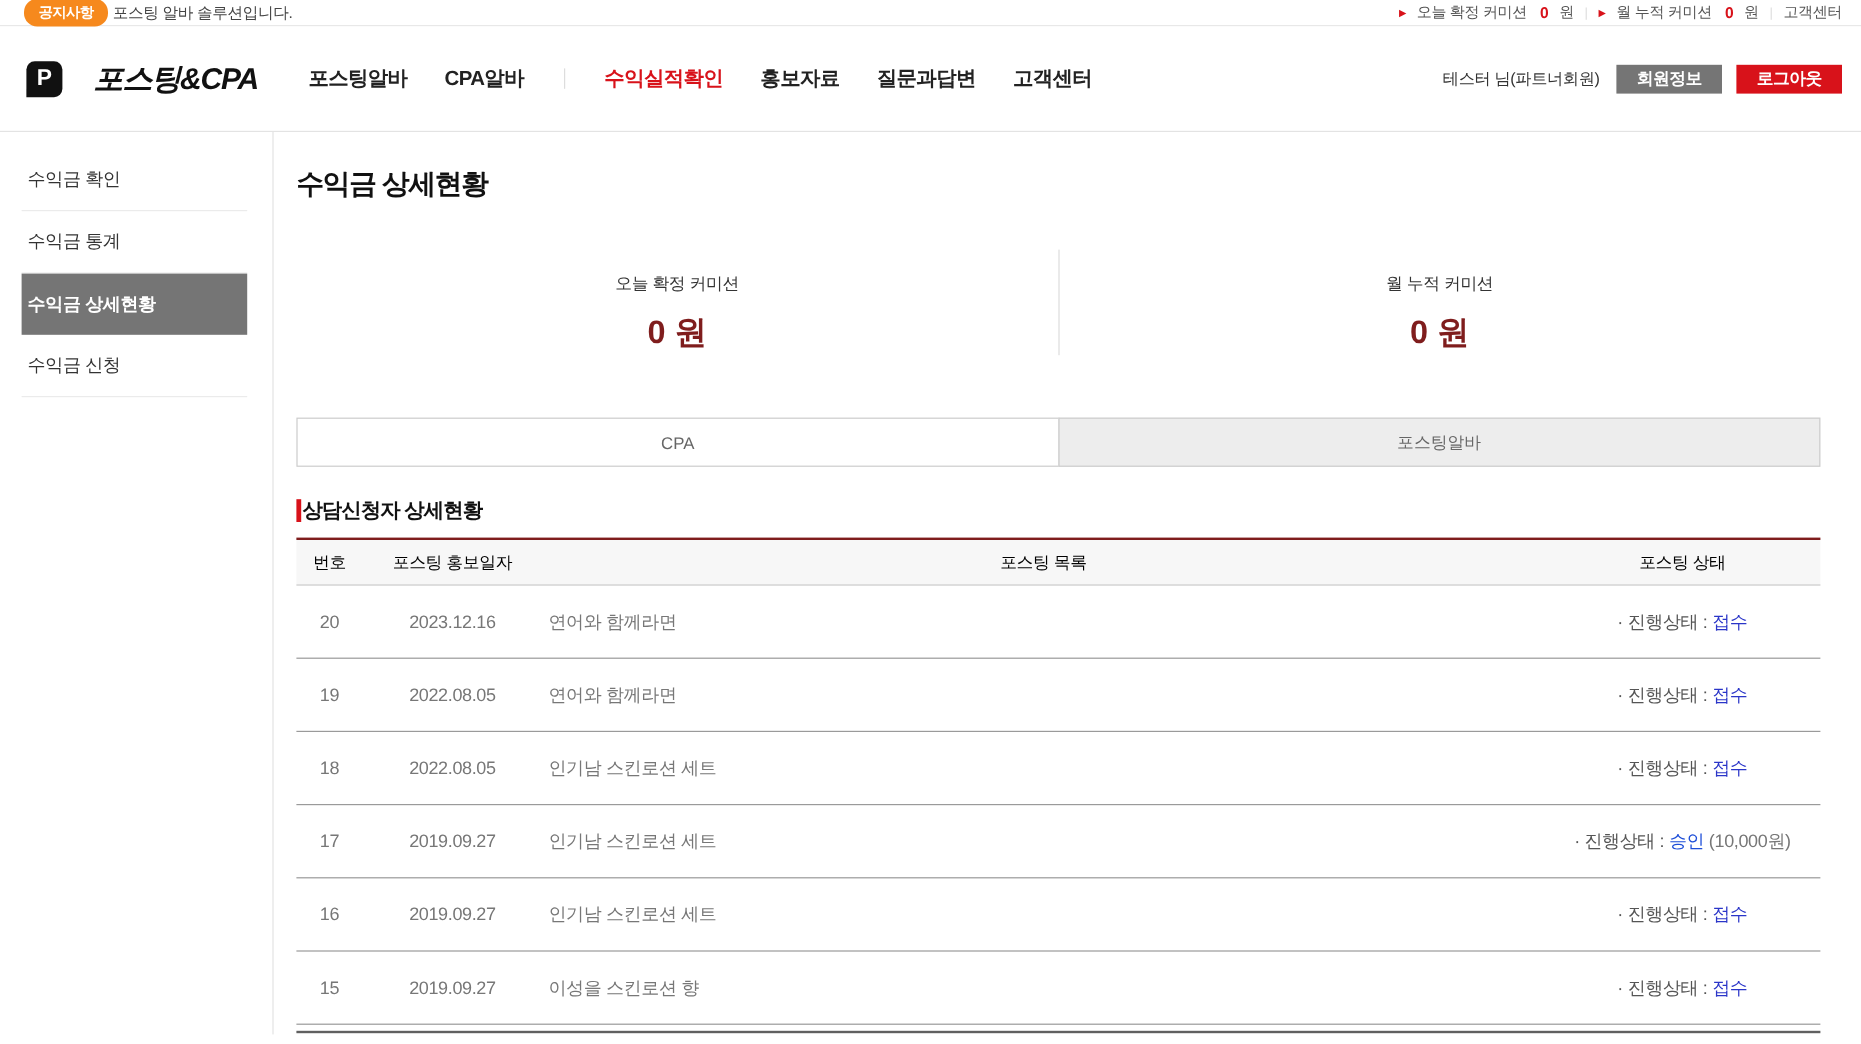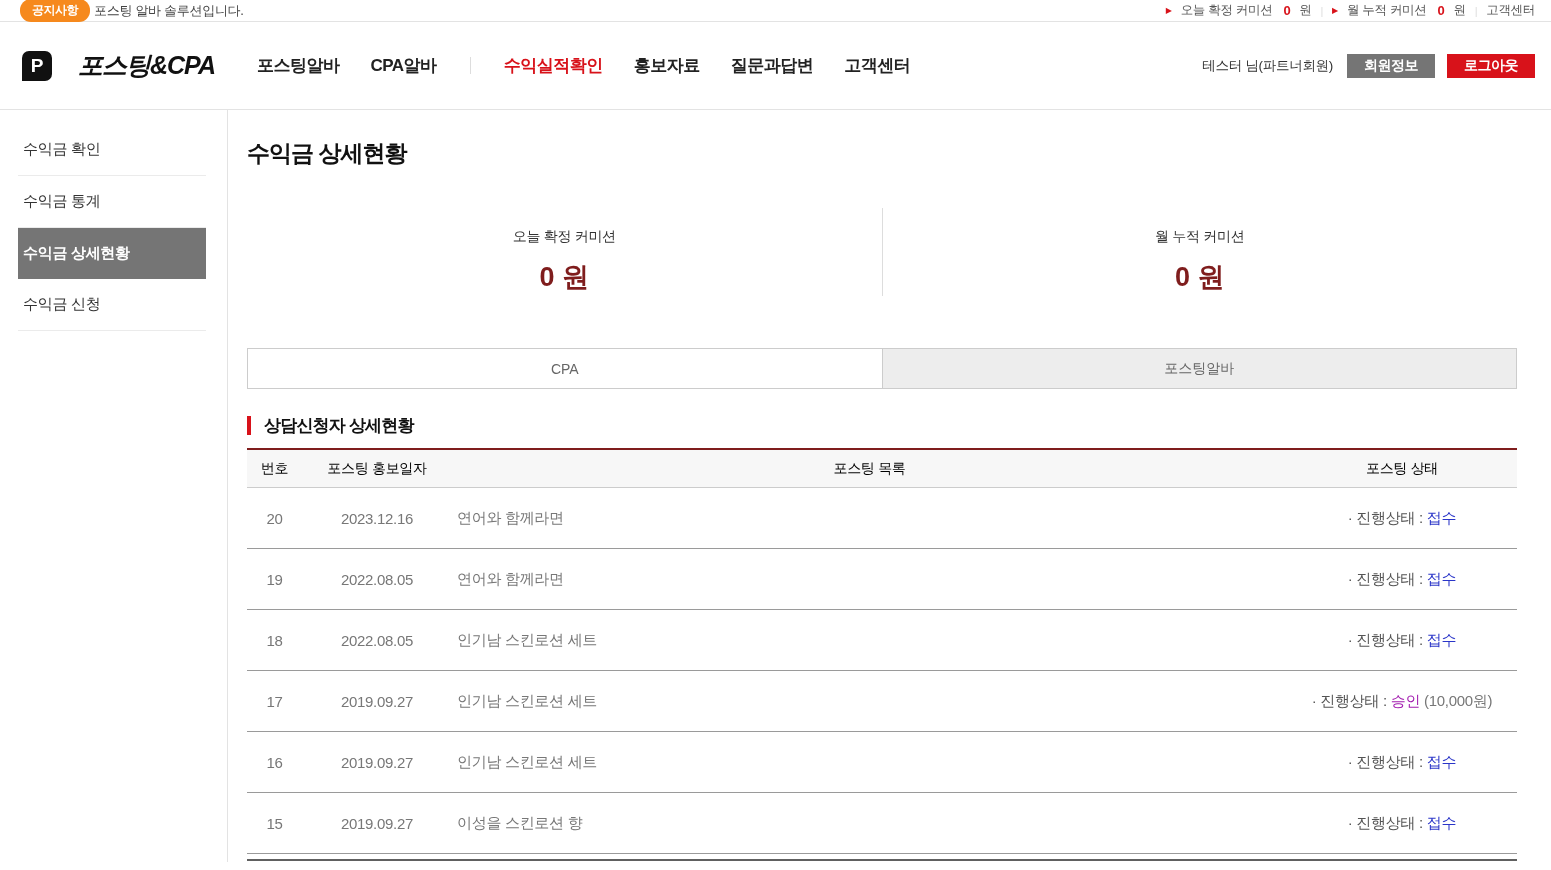--- a/index.html
+++ b/index.html
@@ -83,21 +83,21 @@
   .tab {
     flex:1; display:flex; align-items:center; justify-content:center;
     border:1px solid #ccc; background:#ededed; color:#666; font-size:14px; cursor:pointer;
   }
   .tab + .tab { margin-left:-1px; }
   .tab.active { background:#fff; }
 
   
   .section-title {
     margin:27px 0 0 0; font-size:17px; font-weight:bold; color:#111;
-    border-left:4px solid #d8121a; padding-left:13px; letter-spacing:-0.8px; line-height:19px;
+    border-left:4px solid #d8121a; padding-left:1px; letter-spacing:-0.8px; line-height:19px;
   }
 
   
   .table { margin-top:13px; border-bottom:2px solid #606060; padding-bottom:5px; }
   .thead {
     display:flex; align-items:center; height:40px; background:#f7f7f7;
     border-top:2px solid #7f1d1d; border-bottom:1px solid #ccc;
     font-size:14px; color:#000000; letter-spacing:-0.3px;
   }
   .trow {
@@ -105,21 +105,21 @@
     border-bottom:1px solid #9a9a9a; font-size:15px; color:#777; letter-spacing:-0.3px;
   }
   .trow:last-child { border-bottom:1px solid #9a9a9a; }
   .c-no { width:55px; text-align:center; }
   .c-date { width:150px; text-align:center; }
   .c-title { flex:1; padding-left:5px; }
   .thead .c-title { text-align:center; padding-left:0; }
   .c-status { width:230px; text-align:center; white-space:nowrap; }
   .status-prefix { color:#555; }
   .status-link { text-decoration:none; color:#2a35c8; cursor:pointer; }
-  .status-link[data-status="승인"] { color:#a21caf; }
+  .status-link[data-status="승인"] { color:#1d4ed8; }
   .status-extra { color:#777; }
 </style>
 </head>
 <body>
 
 <div class="topbar">
   <div class="topbar-left">
     <span class="notice-badge">공지사항</span>
     <span class="notice-text">포스팅 알바 솔루션입니다.</span>
   </div>

